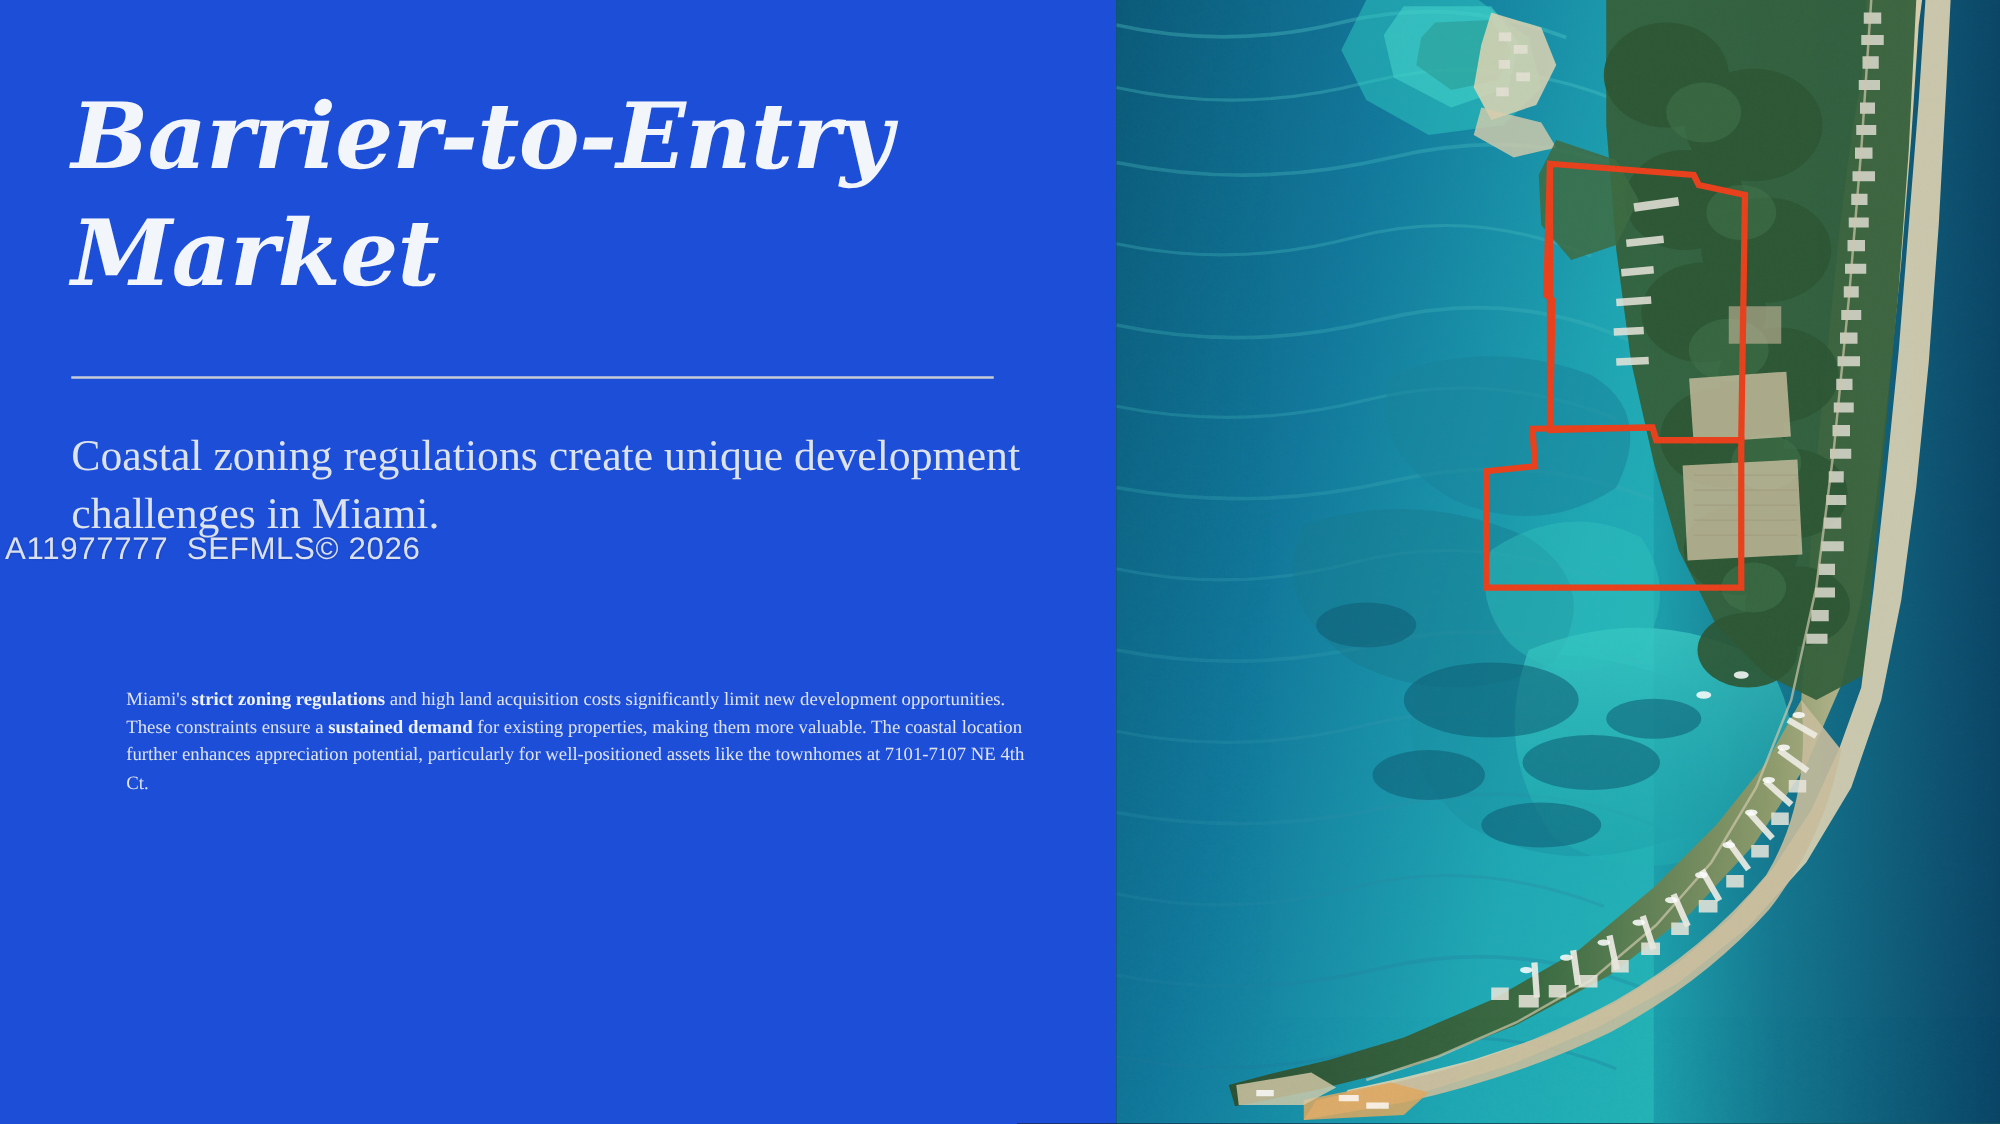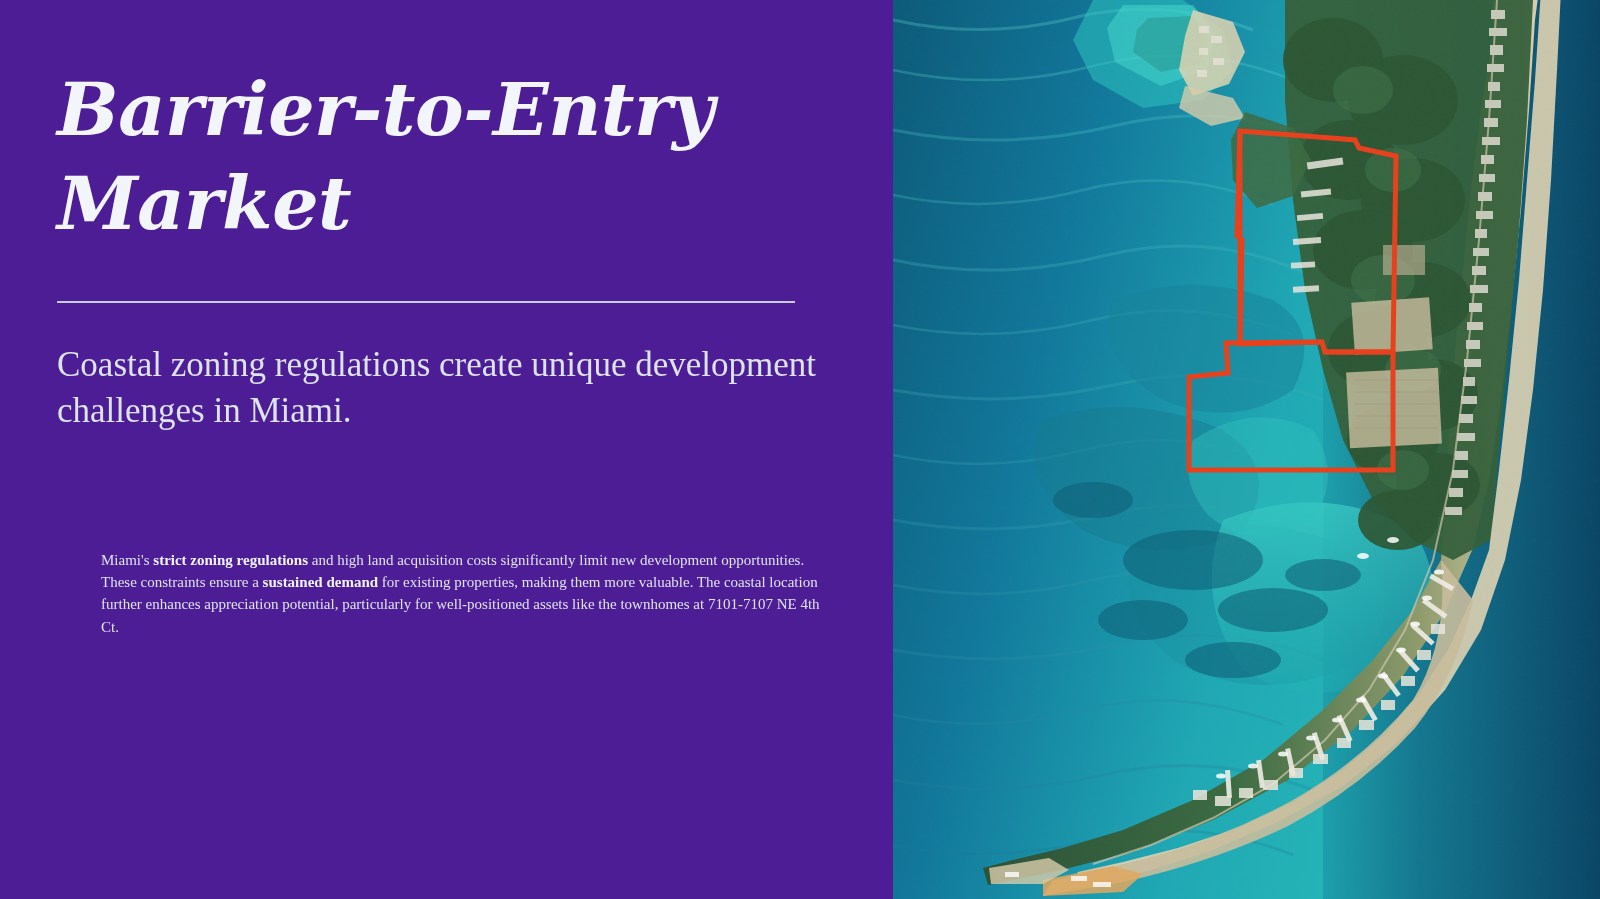--- a/index.html
+++ b/index.html
@@ -16,21 +16,21 @@
     font-family: "Liberation Sans", sans-serif;
   }
 
   
   .left-panel {
     position: absolute;
     left: 0;
     top: 0;
     width: 893px;
     height: 899px;
-    background: #4c1d95;
+    background: #1d4ed8;
     box-sizing: border-box;
   }
 
   .title {
     position: absolute;
     left: 57px;
     top: 62px;
     width: 790px;
     font-family: "DejaVu Serif", "Liberation Serif", serif;
     font-style: italic;
@@ -114,20 +114,21 @@
 Market</div>
 
     <div class="divider"></div>
 
     <div class="subhead">Coastal zoning regulations create unique development challenges in Miami.</div>
 
     <div class="body-copy"><span>Miami's </span><b>strict zoning regulations</b><span> and high land acquisition costs significantly limit new development opportunities. These constraints ensure a </span><b>sustained demand</b><span> for existing properties, making them more valuable. The coastal location further enhances appreciation potential, particularly for well-positioned assets like the townhomes at 7101-7107 NE 4th Ct.</span></div>
 
   </div>
 
+  <div class="watermark">A11977777  SEFMLS© 2026</div>
 
   <div class="aerial">
     <svg viewBox="0 0 707 899" preserveAspectRatio="none">
       <defs>
         <linearGradient id="oceanL" x1="0" y1="0" x2="1" y2="0.3">
           <stop offset="0%" stop-color="#0c5a79"></stop>
           <stop offset="30%" stop-color="#11789b"></stop>
           <stop offset="62%" stop-color="#1fa8b4"></stop>
           <stop offset="100%" stop-color="#27bcb8"></stop>
         </linearGradient>

